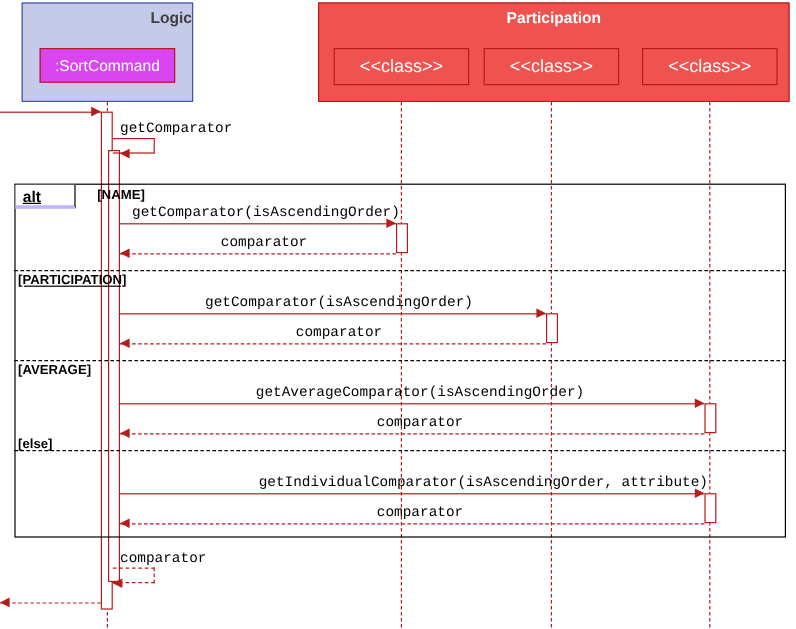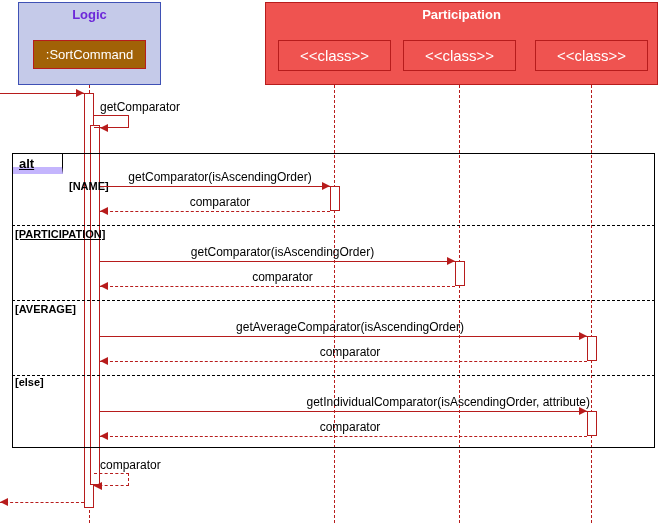--- a/index.html
+++ b/index.html
@@ -1,38 +1,38 @@
 <!DOCTYPE html>
 <html><head>
 <meta charset="utf-8">
 <style>
   * { box-sizing: border-box; margin: 0; padding: 0; }
   body { font-family: sans-serif; font-size: 13px; width: 663px; height: 524px; position: relative; background: #fff; overflow: hidden; }
   .box-logic { position: absolute; left: 18px; top: 2px; width: 143px; height: 83px; background: #c5cae9; border: 1px solid #3f51b5; }
-  .box-logic-title { text-align: center; font-weight: bold; color: #6d28d9; padding: 4px 0; }
+  .box-logic-title { text-align: right; font-weight: bold; color: #404040; padding: 4px 0; }
   .box-versioned { position: absolute; left: 265px; top: 2px; width: 393px; height: 83px; background: #ef5350; border: 1px solid #b71c1c; }
   .box-versioned-title { text-align: center; font-weight: bold; color: #fff; padding: 4px 0; }
   .participant { position: absolute; top: 40px; text-align: center; padding: 6px 8px; font-weight: normal; }
-  .p-sort { left: 33px; width: 113px; background: #a16207; color: #fff; border: 1.5px solid #b71c1c; }
+  .p-sort { left: 33px; width: 113px; background: #d946ef; color: #fff; border: 1.5px solid #b71c1c; }
   .p-name, .p-part, .p-assess { background: #ef5350; color: #fff; border: 1.5px solid #b71c1c; width: 113px; }
   .p-name { left: 278px; }
   .p-part { left: 403px; }
   .p-assess { left: 535px; }
   .stereo { font-size: 15px; }
   .lifeline { position: absolute; top: 85px; width: 0; border-left: 1.5px dashed #b71c1c; height: 438px; }
   .ll-sort { left: 89px; }
   .ll-name { left: 334px; }
   .ll-part { left: 459px; }
   .ll-assess { left: 591px; }
   .activation { position: absolute; background: #fff; border: 1.5px solid #b71c1c; width: 10px; }
   .alt-frame { position: absolute; left: 12px; top: 153px; width: 643px; height: 295px; border: 1.5px solid #000; background: rgba(255,255,255,0); }
-  .alt-label { position: absolute; left: 0; top: 0; width: 50px; height: 20px; background: #fff; border-right: 1px solid #000; border-bottom: 7px solid #c4b5fd; font-weight: bold; padding: 2px 6px; text-decoration: underline; }
+  .alt-label { position: absolute; left: 0; top: 0; width: 50px; height: 20px; background: #fff; border-right: 1px solid #000; border-bottom: 3px solid #c4b5fd; font-weight: bold; padding: 2px 6px; text-decoration: underline; }
   .guard { position: absolute; font-weight: bold; font-size: 11px; }
   .divider { position: absolute; left: 12px; width: 643px; border-top: 1.5px dashed #000; }
-  .msg { position: absolute; font-size: 12px; text-align: center; }
+  .msg { position: absolute; font-size: 12px; text-align: center; font-family: Liberation Mono, monospace; }
   .arrow-solid { position: absolute; height: 0; border-top: 1.5px solid #b71c1c; }
   .arrow-dashed { position: absolute; height: 0; border-top: 1.5px dashed #b71c1c; }
   .arrow-head-r { position: absolute; width: 0; height: 0; border-top: 4px solid transparent; border-bottom: 4px solid transparent; border-left: 8px solid #b71c1c; }
   .arrow-head-l { position: absolute; width: 0; height: 0; border-top: 4px solid transparent; border-bottom: 4px solid transparent; border-right: 8px solid #b71c1c; }
   .self-call { position: absolute; border-top: 1.5px solid #b71c1c; border-right: 1.5px solid #b71c1c; border-bottom: 1.5px solid #b71c1c; }
   .self-ret { position: absolute; border-top: 1.5px dashed #b71c1c; border-right: 1.5px dashed #b71c1c; border-bottom: 1.5px dashed #b71c1c; }
 </style>
 </head>
 <body>
 
@@ -68,27 +68,27 @@
 <div class="arrow-head-r" style="left:76px; top:89px;"></div>
 
 <div class="msg" style="left:100px; top:100px;">getComparator</div>
 <div class="self-call" style="left:94px; top:115px; width:35px; height:13px;"></div>
 <div class="arrow-head-l" style="left:100px; top:124px;"></div>
 
 <div class="alt-frame">
   <div class="alt-label">alt</div>
 </div>
 
-<div class="guard" style="left:69px; top:157px;margin-top:23px;">[NAME]</div>
+<div class="guard" style="left:81px; top:157px;">[NAME]</div>
 <div class="divider" style="top:225px;"></div>
 <div class="guard" style="left:15px; top:228px;text-decoration:underline;">[PARTICIPATION]</div>
 <div class="divider" style="top:300px;"></div>
 <div class="guard" style="left:15px; top:303px;">[AVERAGE]</div>
 <div class="divider" style="top:375px;"></div>
-<div class="guard" style="left:15px; top:376px;">[else]</div>
+<div class="guard" style="left:15px; top:364px;">[else]</div>
 
 <div class="msg" style="left:110px; top:170px; width:220px;">getComparator(isAscendingOrder)</div>
 <div class="arrow-solid" style="left:100px; top:186px; width:230px;"></div>
 <div class="arrow-head-r" style="left:322px; top:182px;"></div>
 <div class="activation" style="left:330px; top:186px; height:25px;"></div>
 <div class="msg" style="left:110px; top:195px; width:220px;">comparator</div>
 <div class="arrow-dashed" style="left:100px; top:211px; width:230px;"></div>
 <div class="arrow-head-l" style="left:100px; top:207px;"></div>
 
 <div class="msg" style="left:110px; top:245px; width:345px;">getComparator(isAscendingOrder)</div>

